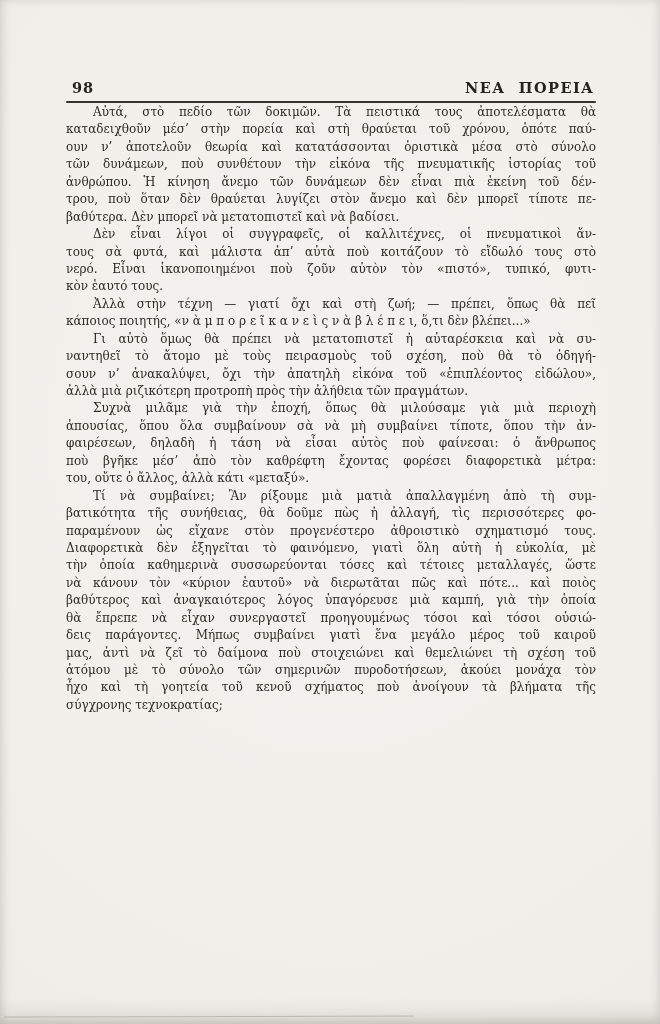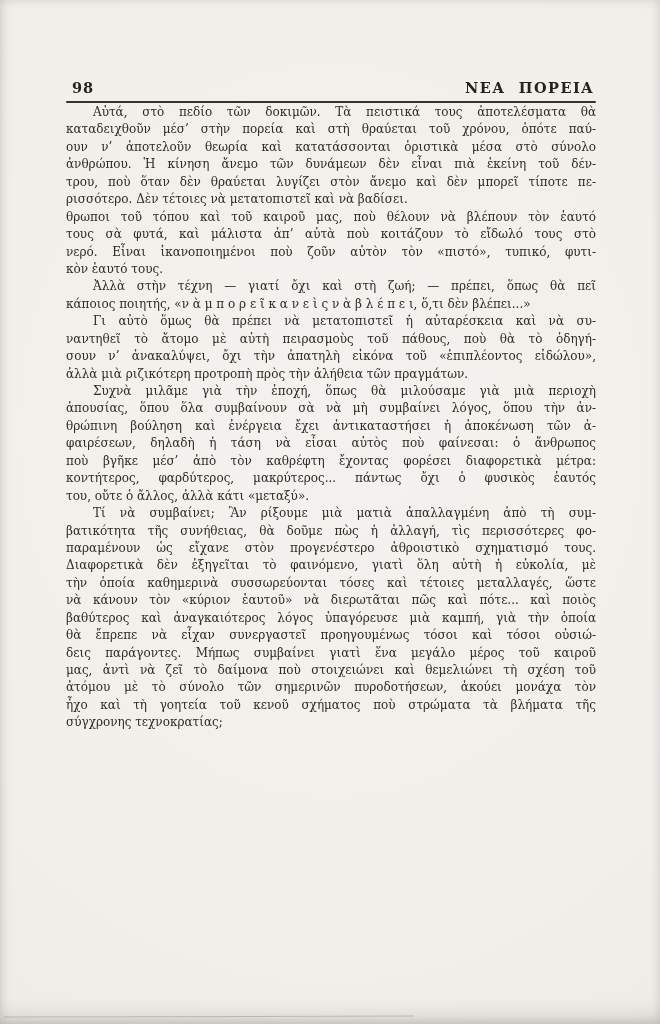--- a/index.html
+++ b/index.html
@@ -95,61 +95,60 @@
     <div class="running-header">
       <span class="pageno">98</span>
       <span class="journal">ΝΕΑ ΠΟΡΕΙΑ</span>
     </div>
     <div class="rule"></div>
     <div class="body-text">
         <div class="paragraph">
           <div class="line pfirst">Αὐτά, στὸ πεδίο τῶν δοκιμῶν. Τὰ πειστικά τους ἀποτελέσματα θὰ</div>
           <div class="line">καταδειχθοῦν μέσ’ στὴν πορεία καὶ στὴ θραύεται τοῦ χρόνου, ὁπότε παύ-</div>
           <div class="line">ουν ν’ ἀποτελοῦν θεωρία καὶ κατατάσσονται ὁριστικὰ μέσα στὸ σύνολο</div>
+          <div class="line">τῶν δυνάμεων, ποὺ συνθέτουν τὴν εἰκόνα τῆς πνευματικῆς ἱστορίας τοῦ</div>
           <div class="line">ἀνθρώπου. Ἡ κίνηση ἄνεμο τῶν δυνάμεων δὲν εἶναι πιὰ ἐκείνη τοῦ δέν-</div>
           <div class="line">τρου, ποὺ ὅταν δὲν θραύεται λυγίζει στὸν ἄνεμο καὶ δὲν μπορεῖ τίποτε πε-</div>
-          <div class="line plast">ρισσότερο. Δὲν τέτοιες νὰ μετατοπιστεῖ καὶ νὰ βαδίσει.</div>
+          <div class="line plast">βαθύτερα. Δὲν μπορεῖ νὰ μετατοπιστεῖ καὶ νὰ βαδίσει.</div>
         </div>
         <div class="paragraph">
-          <div class="line">θρωποι τοῦ τόπου καὶ τοῦ καιροῦ μας, ποὺ θέλουν νὰ βλέπουν τὸν ἑαυτό</div>
+          <div class="line pfirst">Δὲν εἶναι λίγοι οἱ συγγραφεῖς, οἱ καλλιτέχνες, οἱ πνευματικοὶ ἄν-</div>
           <div class="line">τους σὰ φυτά, καὶ μάλιστα ἀπ’ αὐτὰ ποὺ κοιτάζουν τὸ εἴδωλό τους στὸ</div>
           <div class="line">νερό. Εἶναι ἱκανοποιημένοι ποὺ ζοῦν αὐτὸν τὸν «πιστό», τυπικό, φυτι-</div>
           <div class="line plast">κὸν ἑαυτό τους.</div>
         </div>
         <div class="paragraph">
           <div class="line pfirst">Ἀλλὰ στὴν τέχνη — γιατί ὄχι καὶ στὴ ζωή; — πρέπει, ὅπως θὰ πεῖ</div>
           <div class="line plast">κάποιος ποιητής, «ν ὰ μ π ο ρ ε ῖ κ α ν ε ὶ ς ν ὰ β λ έ π ε ι, ὅ,τι δὲν βλέπει...»</div>
         </div>
         <div class="paragraph">
           <div class="line pfirst">Γι αὐτὸ ὅμως θὰ πρέπει νὰ μετατοπιστεῖ ἡ αὐταρέσκεια καὶ νὰ συ-</div>
-          <div class="line">ναντηθεῖ τὸ ἄτομο μὲ αὐτὴ πειρασμοὺς τοῦ πάθους, ποὺ θὰ τὸ ὁδηγή-</div>
+          <div class="line">ναντηθεῖ τὸ ἄτομο μὲ τοὺς πειρασμοὺς τοῦ σχέση, ποὺ θὰ τὸ ὁδηγή-</div>
           <div class="line">σουν ν’ ἀνακαλύψει, ὄχι τὴν ἀπατηλὴ εἰκόνα τοῦ «ἐπιπλέοντος εἰδώλου»,</div>
           <div class="line plast">ἀλλὰ μιὰ ριζικότερη προτροπὴ πρὸς τὴν ἀλήθεια τῶν πραγμάτων.</div>
         </div>
         <div class="paragraph">
           <div class="line pfirst">Συχνὰ μιλᾶμε γιὰ τὴν ἐποχή, ὅπως θὰ μιλούσαμε γιὰ μιὰ περιοχὴ</div>
-          <div class="line">ἀπουσίας, ὅπου ὅλα συμβαίνουν σὰ νὰ μὴ συμβαίνει λόγος, ὅπου τὴν ἀν-</div>
-          <div class="line">θρώπινη βούληση καὶ ἐνέργεια ἔχει ἀντικαταστήσει ἡ ἀποκένωση τῶν ἀ-</div>
+          <div class="line">ἀπουσίας, ὅπου ὅλα συμβαίνουν σὰ νὰ μὴ συμβαίνει τίποτε, ὅπου τὴν ἀν-</div>
           <div class="line">φαιρέσεων, δηλαδὴ ἡ τάση νὰ εἶσαι αὐτὸς ποὺ φαίνεσαι: ὁ ἄνθρωπος</div>
           <div class="line">ποὺ βγῆκε μέσ’ ἀπὸ τὸν καθρέφτη ἔχοντας φορέσει διαφορετικὰ μέτρα:</div>
-          <div class="line">κοντήτερος, φαρδύτερος, μακρύτερος... πάντως ὄχι ὁ φυσικὸς ἑαυτός</div>
           <div class="line plast">του, οὔτε ὁ ἄλλος, ἀλλὰ κάτι «μεταξύ».</div>
         </div>
         <div class="paragraph">
           <div class="line pfirst">Τί νὰ συμβαίνει; Ἂν ρίξουμε μιὰ ματιὰ ἀπαλλαγμένη ἀπὸ τὴ συμ-</div>
           <div class="line">βατικότητα τῆς συνήθειας, θὰ δοῦμε πὼς ἡ ἀλλαγή, τὶς περισσότερες φο-</div>
           <div class="line">παραμένουν ὡς εἴχανε στὸν προγενέστερο ἀθροιστικὸ σχηματισμό τους.</div>
           <div class="line">Διαφορετικὰ δὲν ἐξηγεῖται τὸ φαινόμενο, γιατὶ ὅλη αὐτὴ ἡ εὐκολία, μὲ</div>
           <div class="line">τὴν ὁποία καθημερινὰ συσσωρεύονται τόσες καὶ τέτοιες μεταλλαγές, ὥστε</div>
           <div class="line">νὰ κάνουν τὸν «κύριον ἑαυτοῦ» νὰ διερωτᾶται πῶς καὶ πότε... καὶ ποιὸς</div>
           <div class="line">βαθύτερος καὶ ἀναγκαιότερος λόγος ὑπαγόρευσε μιὰ καμπή, γιὰ τὴν ὁποία</div>
           <div class="line">θὰ ἔπρεπε νὰ εἶχαν συνεργαστεῖ προηγουμένως τόσοι καὶ τόσοι οὐσιώ-</div>
           <div class="line">δεις παράγοντες. Μήπως συμβαίνει γιατὶ ἕνα μεγάλο μέρος τοῦ καιροῦ</div>
           <div class="line">μας, ἀντὶ νὰ ζεῖ τὸ δαίμονα ποὺ στοιχειώνει καὶ θεμελιώνει τὴ σχέση τοῦ</div>
           <div class="line">ἀτόμου μὲ τὸ σύνολο τῶν σημερινῶν πυροδοτήσεων, ἀκούει μονάχα τὸν</div>
-          <div class="line">ἦχο καὶ τὴ γοητεία τοῦ κενοῦ σχήματος ποὺ στρώματα τὰ βλήματα τῆς</div>
+          <div class="line">ἦχο καὶ τὴ γοητεία τοῦ κενοῦ σχήματος ποὺ ἀνοίγουν τὰ βλήματα τῆς</div>
           <div class="line plast">σύγχρονης τεχνοκρατίας;</div>
         </div>
       </div>
   </div>
   <div class="scan-edge-line"></div>
   <div class="scan-smudge"></div>
 </div>
 
 </body></html>

